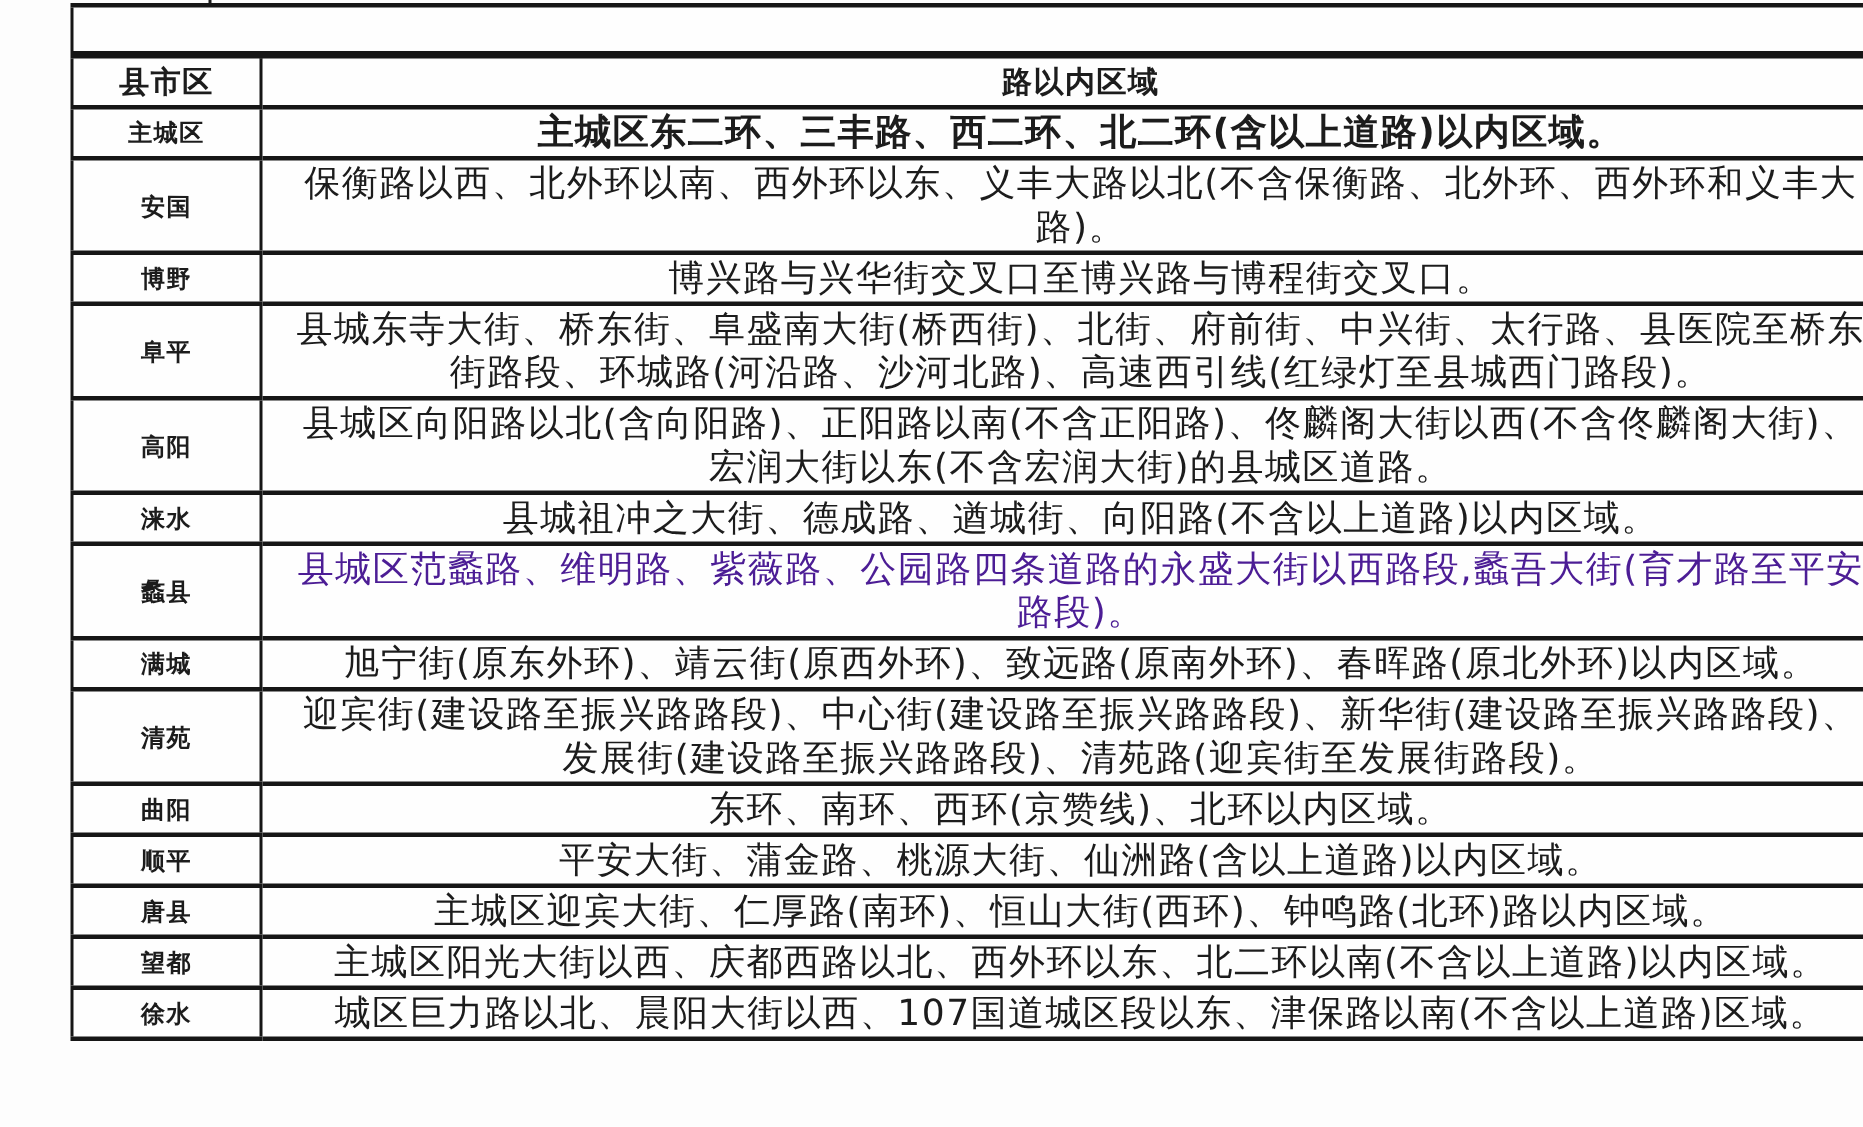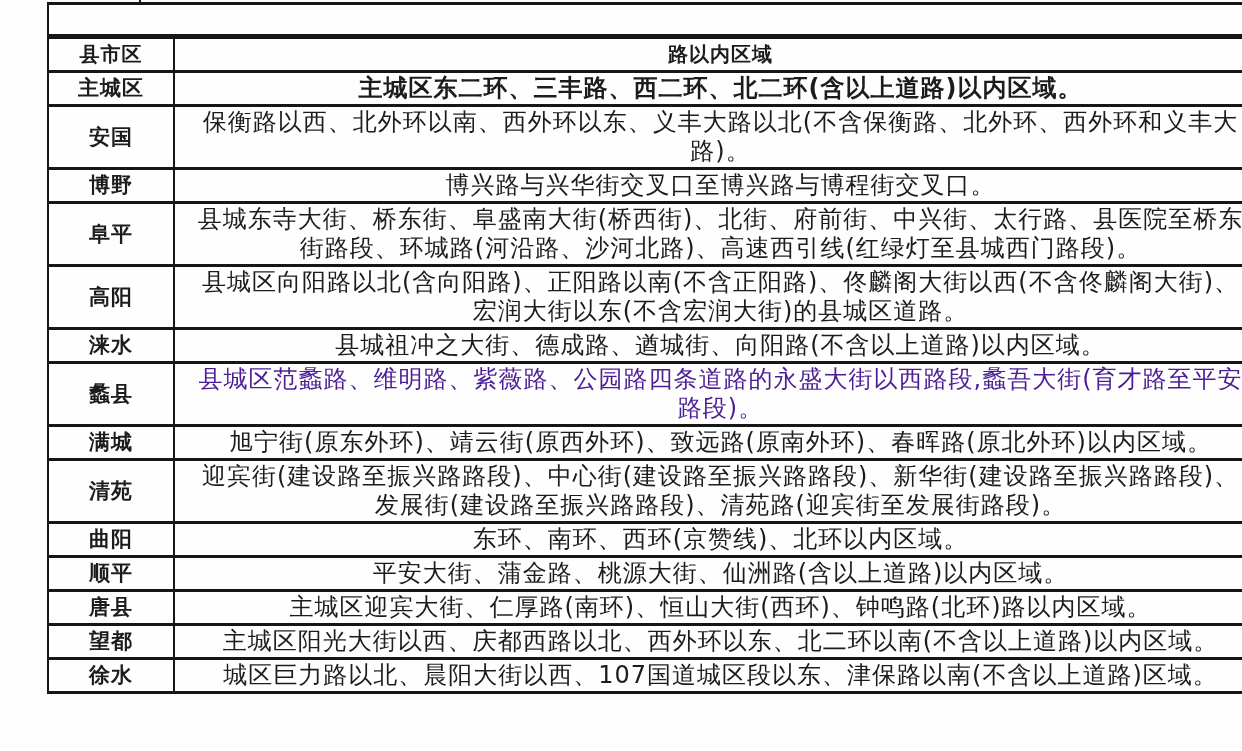--- a/index.html
+++ b/index.html
@@ -44,21 +44,21 @@
     border-bottom-width: 5px;
   }
   th.head {
     font-size: 20px;
     font-weight: 700;
     letter-spacing: 1px;
     line-height: 29px;
     padding: 1px 4px;
   }
   td.district {
-    font-size: 21px;
+    font-size: 16px;
     font-weight: 700;
     letter-spacing: 1px;
     line-height: 29px;
     padding: 1px 2px;
   }
   td.area {
     font-size: 24px;
     font-weight: 400;
     letter-spacing: 1px;
     line-height: 29px;

